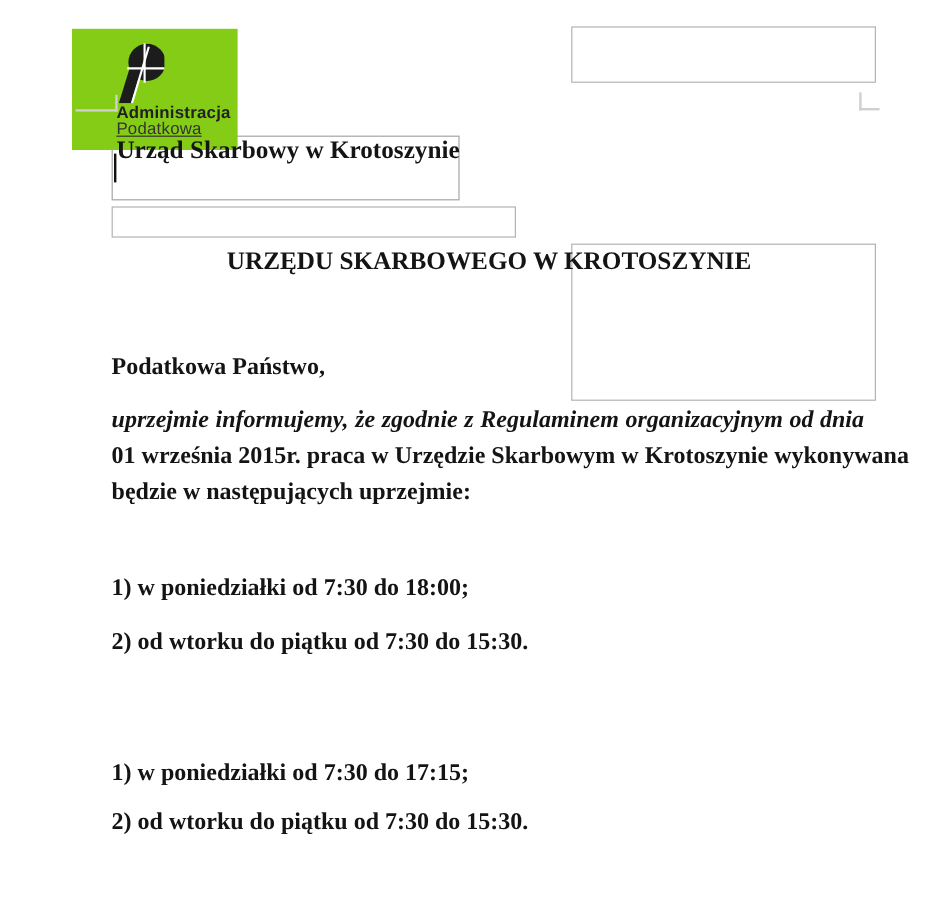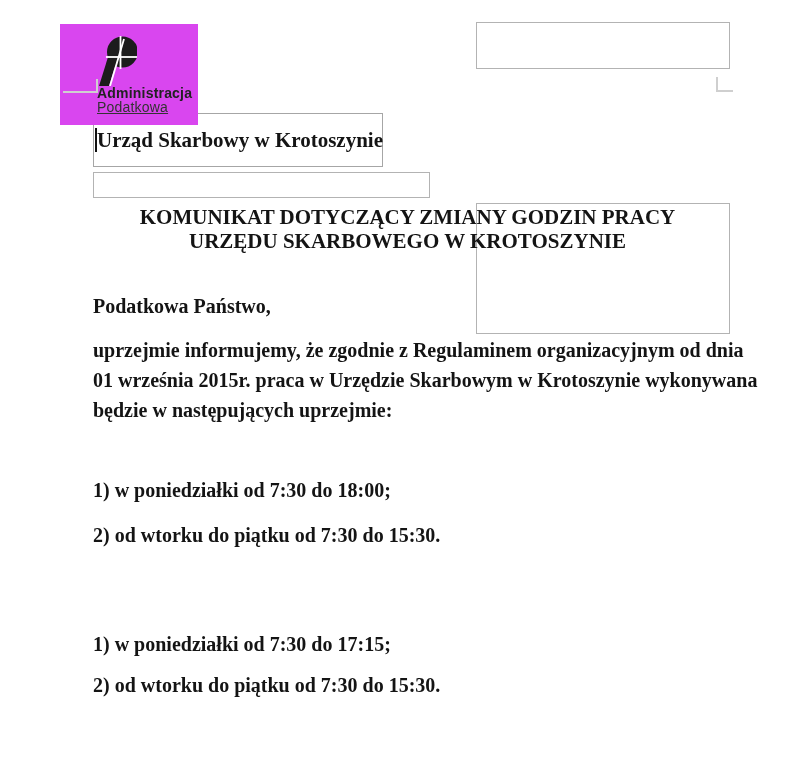--- a/index.html
+++ b/index.html
@@ -19,48 +19,48 @@
     z-index:1;
   }
   .frame.topright{left:476px;top:22px;width:252px;height:45px;}
   .frame.office  {left:93px; top:113px;width:288px;height:52px;border-color:#a6a6a6;}
   .frame.under   {left:93px; top:172px;width:335px;height:24px;}
   .frame.right   {left:476px;top:203px;width:252px;height:129px;}
 
   
   .logo{
     position:absolute;left:60px;top:24px;width:138px;height:101px;
-    background:#d946ef;z-index:2;
+    background:#84cc16;z-index:2;
     font-family:"Liberation Sans","DejaVu Sans",sans-serif;
   }
   .logo svg{position:absolute;left:38px;top:12px;}
   .logo .l1{position:absolute;left:37px;top:62px;font-size:14px;font-weight:700;color:#222;line-height:14px;letter-spacing:0.2px;}
   .logo .l2{position:absolute;left:37px;top:76px;font-size:14px;font-weight:400;color:#333;line-height:14px;letter-spacing:0.2px;text-decoration:underline;}
 
   
   .mark{position:absolute;z-index:3;}
   .mark.left {left:63px;top:79px;width:33px;height:12px;
               border-right:2px solid #cfcfcf;border-bottom:2px solid #cfcfcf;}
   .mark.right{left:716px;top:77px;width:15px;height:13px;
               border-left:2px solid #cfcfcf;border-bottom:2px solid #cfcfcf;}
 
   
   .caret{position:absolute;left:95px;top:128px;width:2px;height:24px;background:#111;z-index:4;}
 
   
   .txt{position:absolute;z-index:4;font-weight:700;}
-  .office-name{left:97px;top:127px;font-size:21px;line-height:26px;}
+  .office-name{left:97px;top:112px;font-size:21px;line-height:26px;}
   .title{
     left:93px;top:206px;width:629px;
     text-align:center;font-size:21px;line-height:23.6px;
   }
   .bodyline{left:93px;width:627px;font-size:20px;line-height:26px;}
   .just{text-align:justify;text-align-last:justify;white-space:nowrap;}
   .salutation{top:293px;}
-  .p1{top:337px;} .p2{top:367px;} .p3{top:397px;}
+  .p1{top:337px;font-style:italic;} .p2{top:367px;} .p3{top:397px;}
   .h1a{top:477px;} .h1b{top:522px;}
   .punkt{top:585px;}
   .h2a{top:631px;} .h2b{top:672px;}
 </style>
 </head>
 <body>
 
 <div class="page">
 
   <div class="frame topright"></div>
@@ -85,21 +85,20 @@
   </div>
 
   <div class="mark left"></div>
   <div class="mark right"></div>
 
   <div class="caret"></div>
 
   <div class="txt office-name">Urząd Skarbowy w Krotoszynie</div>
 
   <div class="txt title">
-    <div>KOMUNIKAT DOTYCZĄCY ZMIANY GODZIN PRACY</div>
     <div>URZĘDU SKARBOWEGO W KROTOSZYNIE</div>
   </div>
 
   <div class="txt bodyline salutation">Podatkowa Państwo,</div>
 
   <div class="txt bodyline just p1">uprzejmie informujemy, że zgodnie z Regulaminem organizacyjnym od dnia</div>
   <div class="txt bodyline just p2">01 września 2015r. praca w Urzędzie Skarbowym w Krotoszynie wykonywana</div>
   <div class="txt bodyline p3">będzie w następujących uprzejmie:</div>
 
   <div class="txt bodyline h1a">1) w poniedziałki od 7:30 do 18:00;</div>

